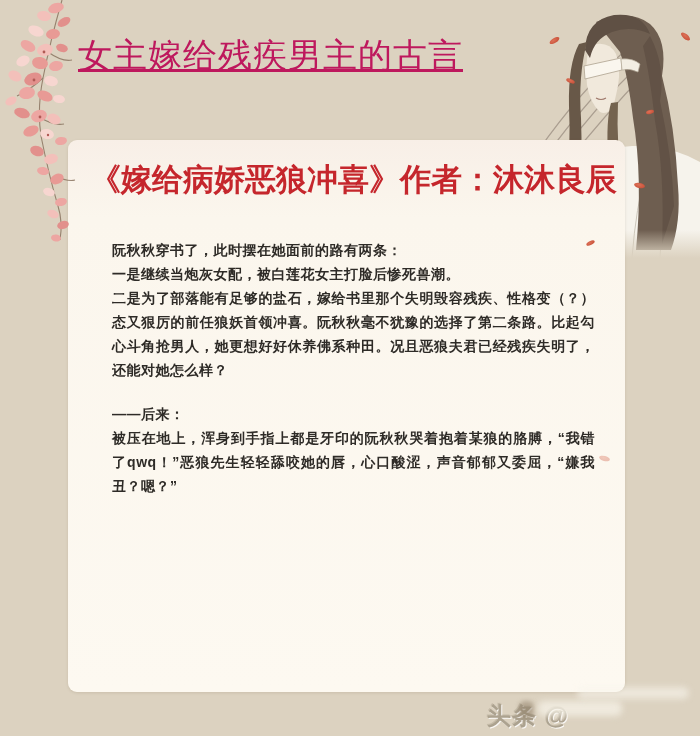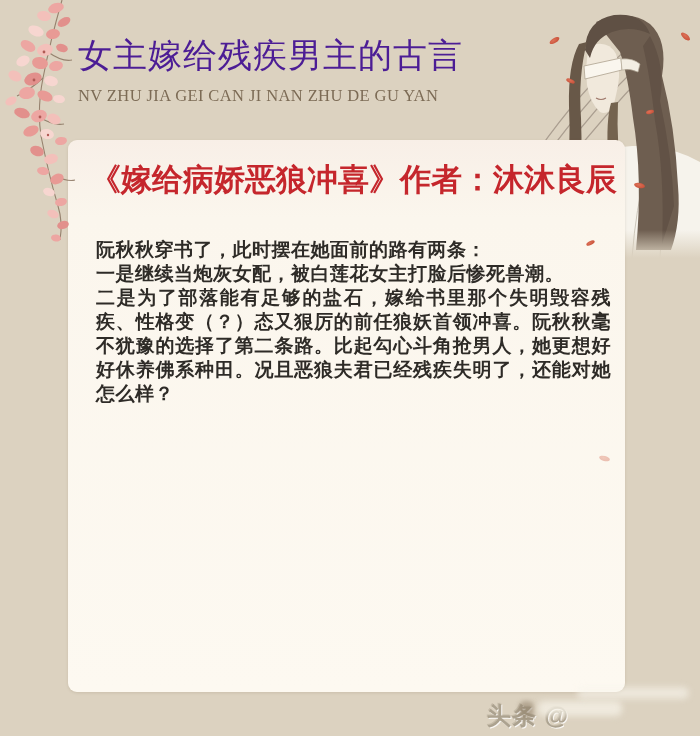--- a/index.html
+++ b/index.html
@@ -5,21 +5,21 @@
   html,body{margin:0;padding:0;}
   body{background:#888;display:flex;justify-content:center;font-family:"Liberation Sans","DejaVu Sans",sans-serif;}
   .stage{
     position:relative;width:700px;height:736px;overflow:hidden;
     background:#dcd2c0;
   }
   
   .main-title{
     position:absolute;left:78px;top:33px;z-index:2;margin:0;
     font-family:"Liberation Serif","DejaVu Serif",serif;
-    font-size:34px;font-weight:500;color:#4c1d95;letter-spacing:1px;white-space:nowrap;
+    font-size:34px;font-weight:500;color:#be185d;letter-spacing:1px;white-space:nowrap;text-decoration:underline;
   }
   .pinyin{
     position:absolute;left:78px;top:86px;z-index:2;
     font-family:"Liberation Serif","DejaVu Serif",serif;
     font-size:16.5px;color:#7c6b55;letter-spacing:.4px;white-space:nowrap;
   }
   
   .card{
     position:absolute;left:68px;top:140px;width:557px;height:552px;z-index:2;
     background:linear-gradient(180deg,#f8efe7 0%,#fbf6ed 14%,#fdf9f1 100%);
@@ -27,22 +27,22 @@
     padding:18px 14px 0 24px;
     box-shadow:0 1px 3px rgba(120,105,80,.18);
   }
   .book-heading{
     margin:0 0 0 -2px;
     font-size:31px;line-height:44px;font-weight:700;color:#c5262c;
     letter-spacing:0;white-space:nowrap;
   }
   .story{margin:0 0 0 4px;}
   .story p{
-    margin:0;white-space:pre-line;
-    font-size:19px;line-height:24px;font-weight:700;color:#2e2b27;
+    margin:16px;white-space:pre-line;
+    font-size:14px;line-height:24px;font-weight:700;color:#2e2b27;
     letter-spacing:.5px;text-align:justify;
   }
   .story p.p1{margin-top:36px;}
   .story p.p2{margin-top:20px;}
   .story p.p3{margin-top:20px;}
   
   .watermark{
     position:absolute;left:487px;top:700px;z-index:3;
     font-size:24px;font-weight:700;color:#aca28f;letter-spacing:1px;
     text-shadow:1px 1px 0 rgba(255,255,255,.85), -1px -1px 0 rgba(110,100,80,.2);
@@ -160,28 +160,29 @@
 
   <div class="petal" style="left:549px;top:38px;transform:rotate(-32deg);"></div>
   <div class="petal" style="left:566px;top:79px;transform:rotate(22deg);width:9px;height:4px;"></div>
   <div class="petal" style="left:680px;top:34px;transform:rotate(40deg);"></div>
   <div class="petal" style="left:646px;top:110px;transform:rotate(-14deg);width:8px;height:4px;"></div>
   <div class="petal" style="left:634px;top:183px;transform:rotate(12deg);"></div>
   <div class="petal" style="left:586px;top:241px;transform:rotate(-26deg);width:9px;height:4px;"></div>
   <div class="petal" style="left:599px;top:456px;transform:rotate(16deg);opacity:.35;"></div>
 
   <h1 class="main-title">女主嫁给残疾男主的古言</h1>
-  <div class="pinyin">NV ZHU JIA GEI CAN JI NAN ZHU DE GU YAN</div>
 
   <div class="card">
     <h2 class="book-heading">《嫁给病娇恶狼冲喜》作者：沐沐良辰</h2>
     <div class="story">
       <p class="p1">阮秋秋穿书了，此时摆在她面前的路有两条：
 一是继续当炮灰女配，被白莲花女主打脸后惨死兽潮。
 二是为了部落能有足够的盐石，嫁给书里那个失明毁容残疾、性格变（？）态又狠厉的前任狼妖首领冲喜。阮秋秋毫不犹豫的选择了第二条路。比起勾心斗角抢男人，她更想好好休养佛系种田。况且恶狼夫君已经残疾失明了，还能对她怎么样？</p>
+      <p class="p2">——后来：
+被压在地上，浑身到手指上都是牙印的阮秋秋哭着抱着某狼的胳膊，“我错了qwq！”恶狼先生轻轻舔咬她的唇，心口酸涩，声音郁郁又委屈，“嫌我丑？嗯？”</p>
     </div>
   </div>
 
   <div class="watermark">头条 @</div>
   <div class="smudge s1"></div>
   <div class="smudge s2"></div>
   <div class="smudge s3"></div>
 
 </div>
 

